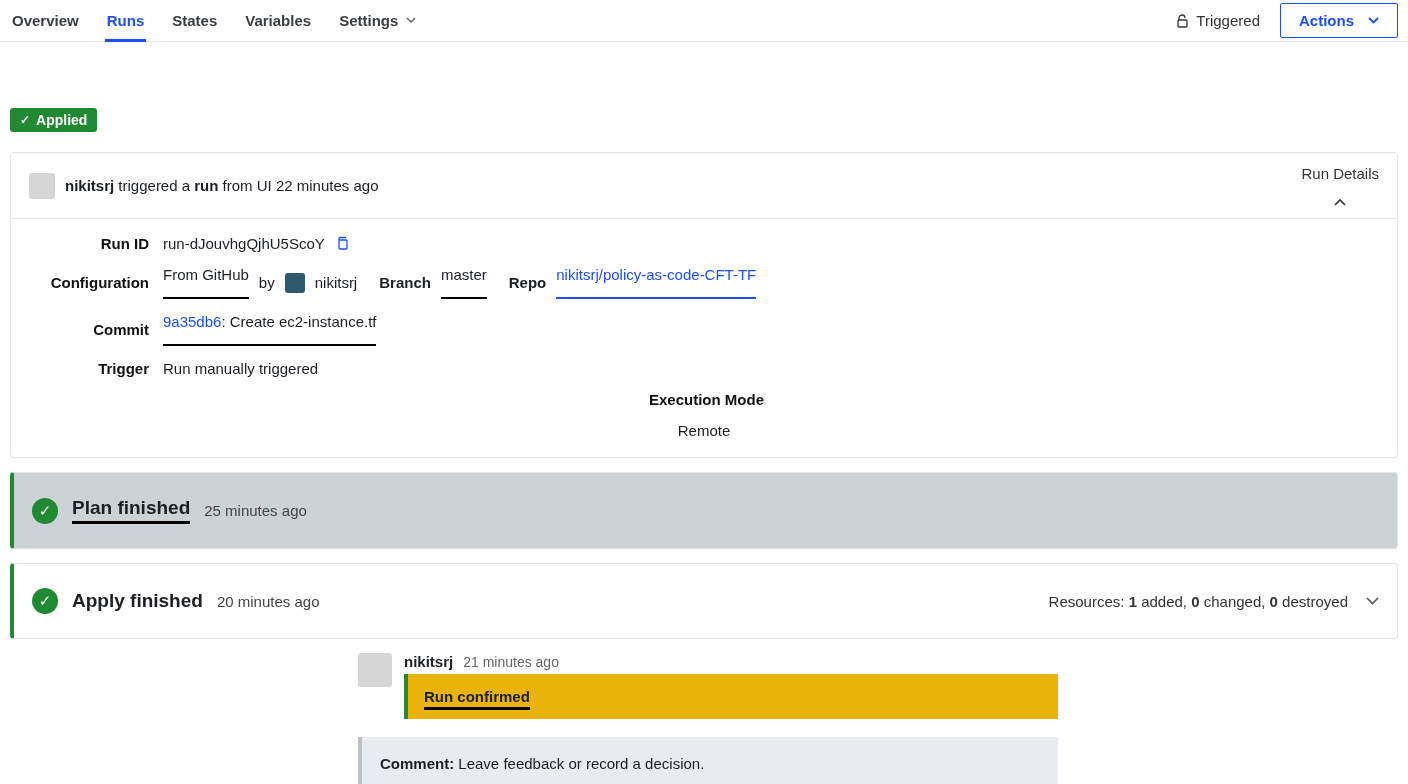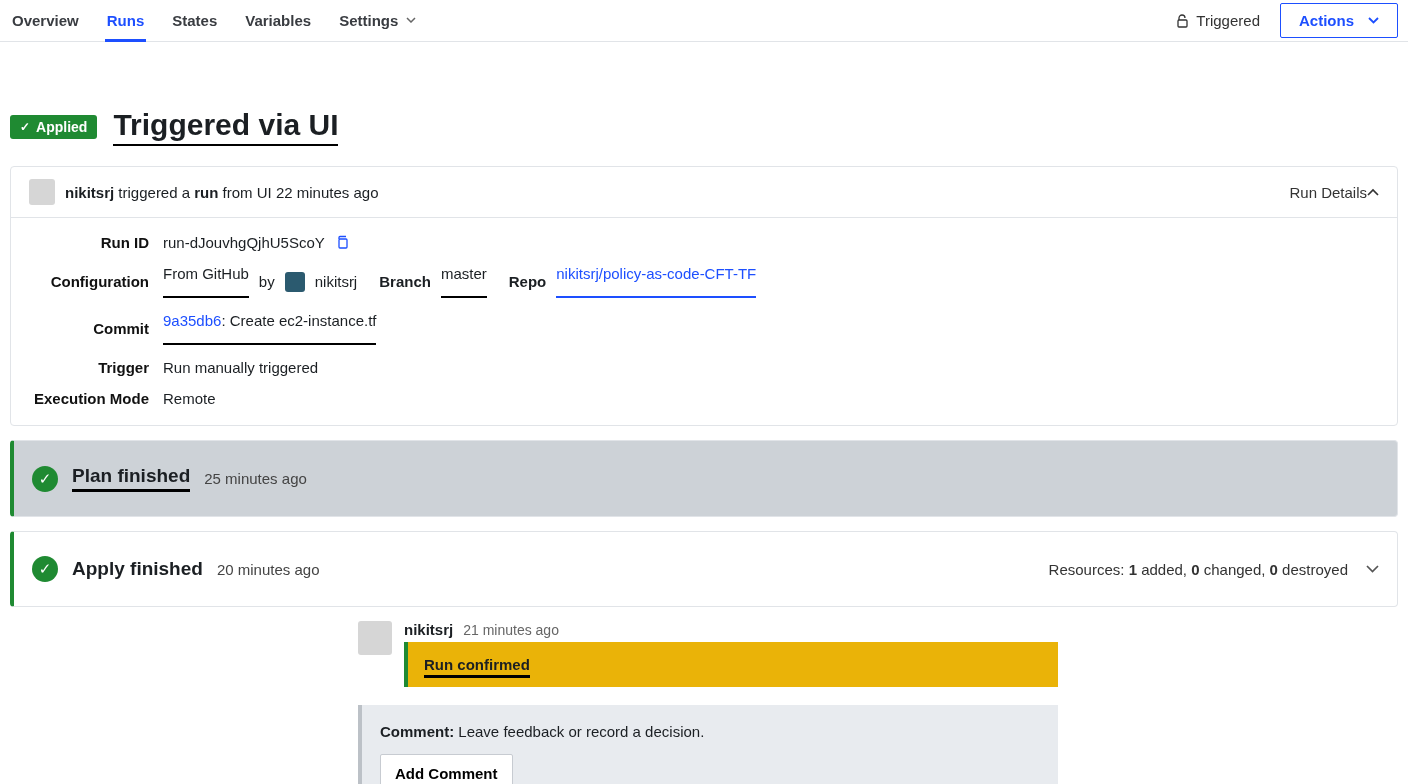--- a/index.html
+++ b/index.html
@@ -70,27 +70,27 @@
 .panel-head {
   display: flex;
   align-items: center;
   justify-content: space-between;
   padding: 12px 18px;
 }
 .trig-left { display: flex; align-items: center; gap: 10px; }
 .avatar-sq {
   width: 26px; height: 26px; background: #d6d6d6; border-radius: 3px;
 }
-.rundetails { display: flex; align-items: center; color: #333; font-weight: 500; cursor: pointer; }
+.rundetails { display: flex; align-items: center; gap: 16px; color: #333; font-weight: 500; cursor: pointer; flex-direction: column; }
 .panel-body {
   border-top: 1px solid #e1e4e8;
   padding: 16px 18px 18px 18px;
 }
 .kv { display: flex; align-items: center; gap: 14px; margin-bottom: 14px; font-size: 15px; }
-.kv:last-child { margin-bottom: 0; }
+.kv:last-child { margin-bottom: 0; flex-direction: column; }
 .kv .k { width: 120px; text-align: right; font-weight: 700; color: #111; }
 .kv .v { display: flex; align-items: center; gap: 10px; flex-wrap: wrap; }
 .copy-icon { color: #1d4fff; cursor: pointer; }
 .avatar-tiny { width: 20px; height: 20px; background: #2b5a6f; border-radius: 3px; display: inline-block; }
 .meta-label { font-weight: 700; margin-left: 12px; }
 .ul { border-bottom: 2px solid #000; padding-bottom: 14px; }
 .link { color: #1d4fff; }
 .link.ul { border-bottom: 2px solid #1d4fff; }
 .stage {
   border: 1px solid #e1e4e8;
@@ -186,23 +186,20 @@
   </div>
 </div>
 
 <div class="page">
 
   <div class="title-row">
     <span class="badge">
       <span class="chk">✓</span>
       <span>Applied</span>
     </span>
-    <h1 class="title">
-      <span class="title-text">Triggered via UI</span>
-    </h1>
   </div>
 
   <div class="panel">
     <div class="panel-head">
       <div class="trig-left">
         <div class="avatar-sq"></div>
         <div>
           <b>nikitsrj</b><span> triggered a </span><b>run</b><span> from UI 22 minutes ago</span>
         </div>
       </div>

